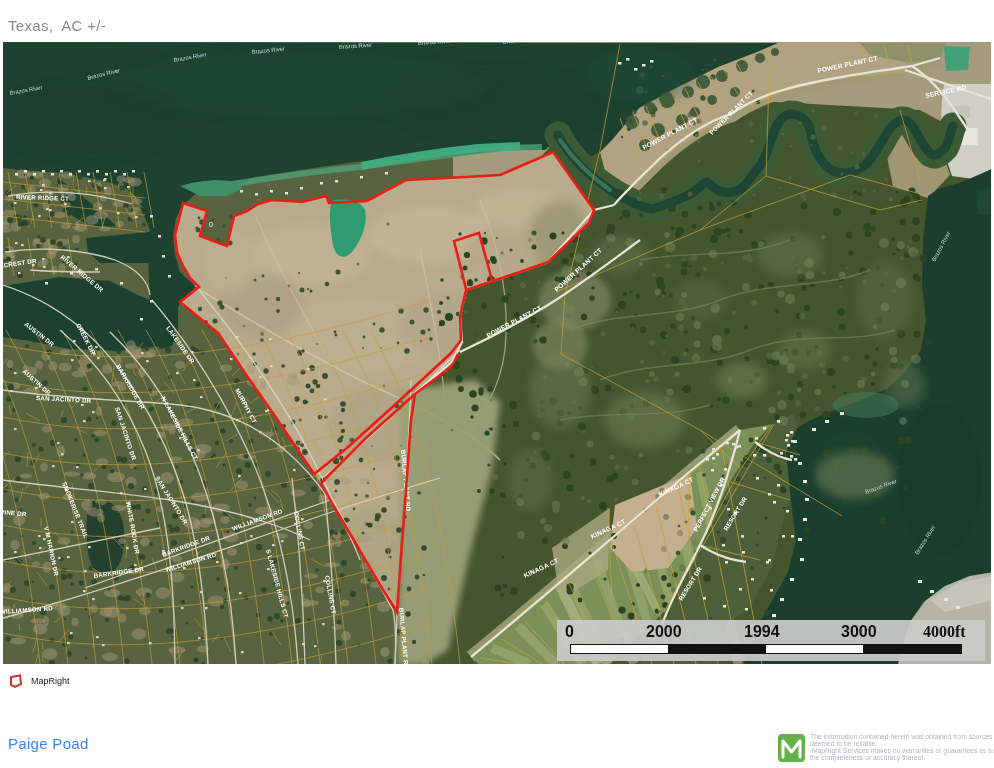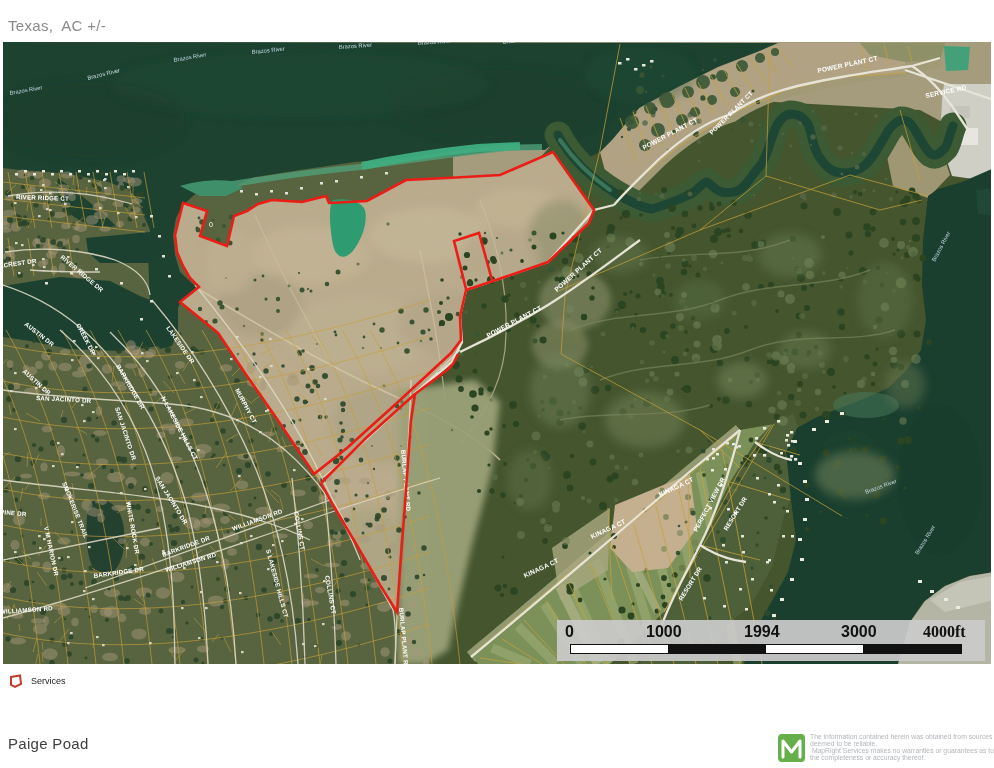--- a/index.html
+++ b/index.html
@@ -5,21 +5,21 @@
 html,body{margin:0;padding:0;background:#ffffff;width:994px;height:768px;overflow:hidden;}
 #page{position:relative;width:820px;height:768px;font-family:"Liberation Sans",sans-serif;background:#fff;}
 #map{position:absolute;left:3px;top:42px;}
 .hdr{position:absolute;left:8px;top:17px;font-size:15px;color:#8a8a8a;letter-spacing:0.3px;}
 .scale{position:absolute;left:557px;top:620px;width:428px;height:41px;background:rgba(202,202,202,0.93);}
 .snum{position:absolute;top:3px;font-size:16px;font-weight:bold;color:#111;}
 .sbar{position:absolute;left:13px;top:24px;width:390px;height:8px;border:1px solid #111;background:#fff;}
 .sseg{position:absolute;top:0;height:8px;background:#111;}
 .legend-ico{position:absolute;left:9px;top:674px;}
 .legend-txt{position:absolute;left:31px;top:676px;font-size:9px;color:#222;}
-.footer{position:absolute;left:8px;top:735px;font-size:15px;color:#404040;letter-spacing:0.3px;text-align:center;}
+.footer{position:absolute;left:8px;top:735px;font-size:15px;color:#3b82f6;letter-spacing:0.3px;text-align:center;}
 .mr-logo{position:absolute;left:778px;top:734px;width:27px;height:28px;background:#66b04b;border-radius:4px;}
 .disc{position:absolute;left:810px;top:733px;width:194px;font-size:6.8px;line-height:7px;color:#b2b6ba;}
 </style>
 </head>
 <body>
 <div id="page">
 
 <div class="hdr">Texas,&nbsp; AC +/-</div>
 
 <svg id="map" width="988" height="622" viewBox="3 42 988 622" preserveAspectRatio="none" xmlns="http://www.w3.org/2000/svg">
@@ -1909,36 +1909,36 @@
 <path d="M415,394 L411,420 L406,490 L400,570 L397,612 L380,585 L355,542 L333,505 L321,483"></path>
 
 <path d="M466,289 L454,241 L479,233 L492,280"></path>
 </g>
 </g>
 </svg>
 
 <div class="scale">
 
 <div class="snum" style="left:8px;">0</div>
-<div class="snum" style="left:89px;">1000</div>
+<div class="snum" style="left:89px;">2000</div>
 <div class="snum" style="left:187px;">1994</div>
 <div class="snum" style="left:284px;">3000</div>
 <div class="snum" style="left:366px;font-family:Liberation Serif, serif;">4000ft</div>
 
 <div class="sbar">
 <div class="sseg" style="left:97px;width:98px;"></div>
 <div class="sseg" style="left:292px;width:98px;"></div>
 </div>
 </div>
 
 <svg class="legend-ico" width="14" height="15">
       <path d="M2,3 L11,1.5 L12,10 L6,13 L2,11 Z" fill="none" stroke="#c23b2d" stroke-width="2"></path>
     </svg>
 
-<div class="legend-txt">Services</div>
+<div class="legend-txt">MapRight</div>
 
 <div class="footer">Paige Poad</div>
 
 <div class="mr-logo"><svg width="27" height="28">
         <path d="M5,23 L5,7 L13.5,18 L22,7 L22,23" fill="none" stroke="#fff" stroke-width="3" stroke-linecap="round" stroke-linejoin="round"></path>
       </svg></div>
 
 <div class="disc">The information contained herein was obtained from sources deemed to be reliable.<br>&nbsp;MapRight Services makes no warranties or guarantees as to the completeness or accuracy thereof.</div>
 </div>
 

